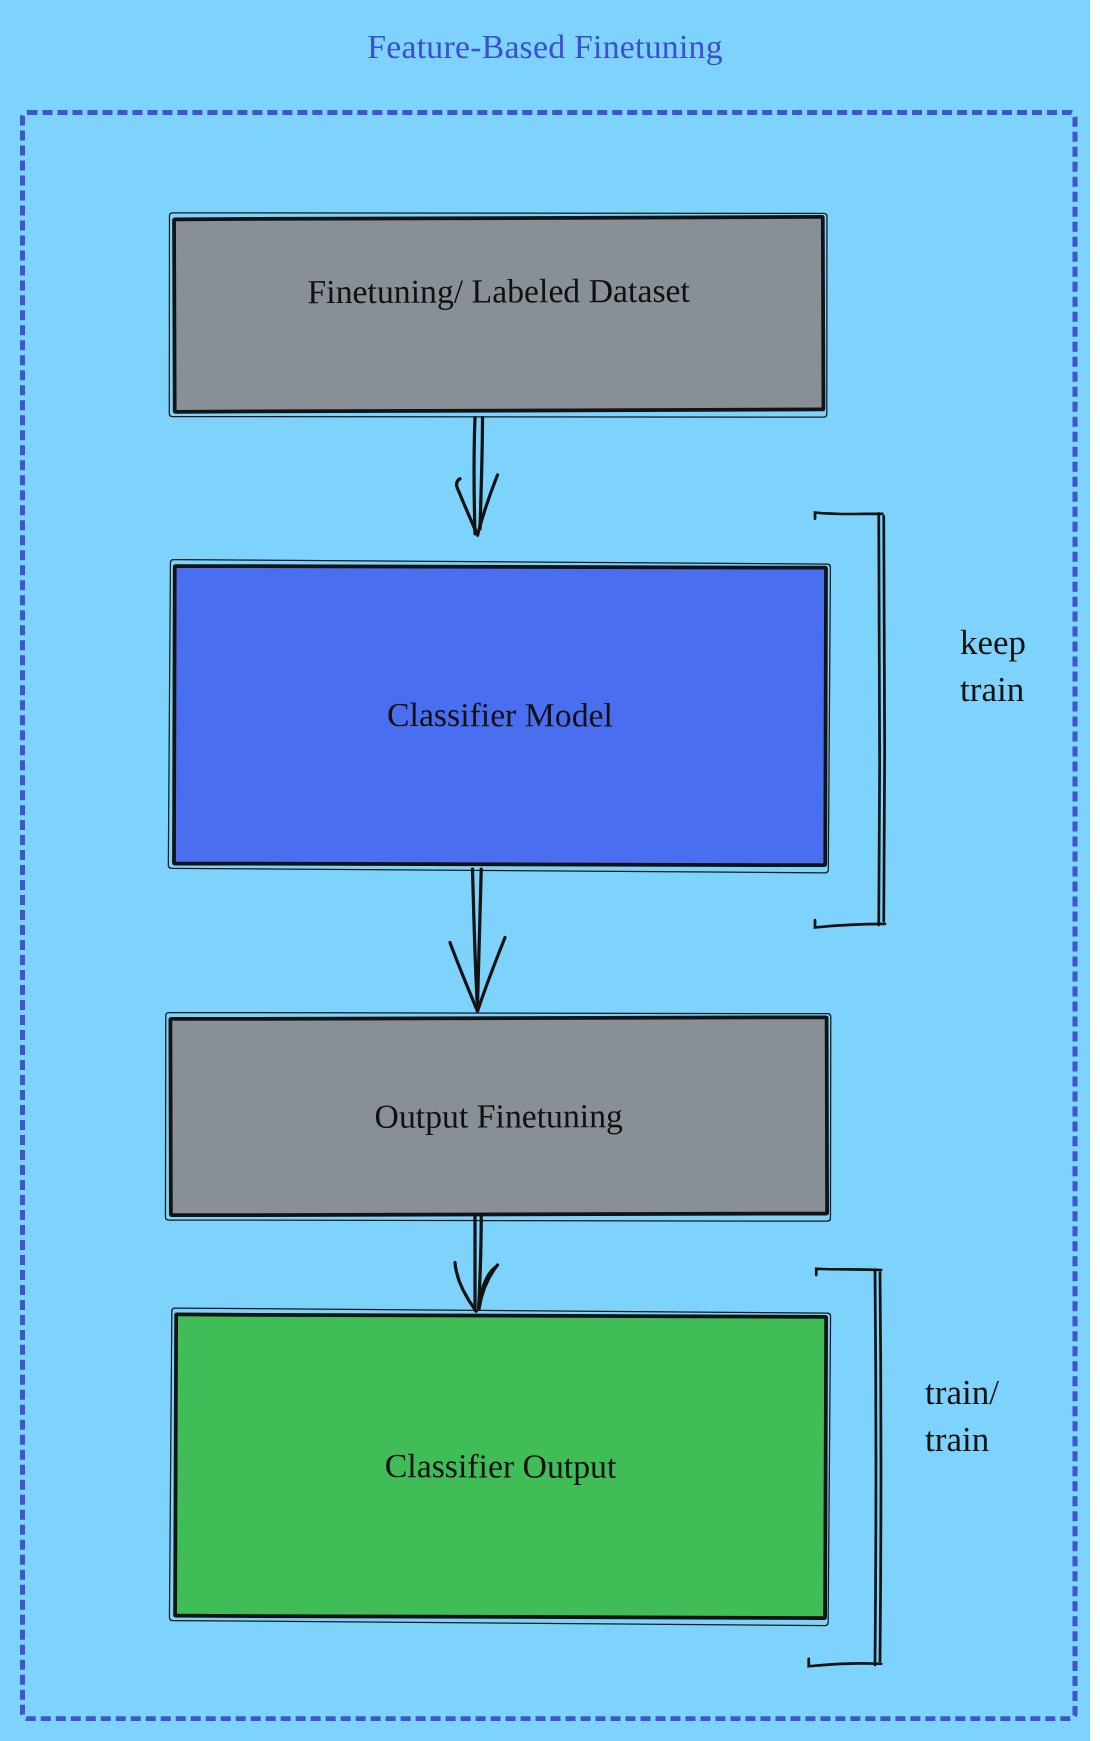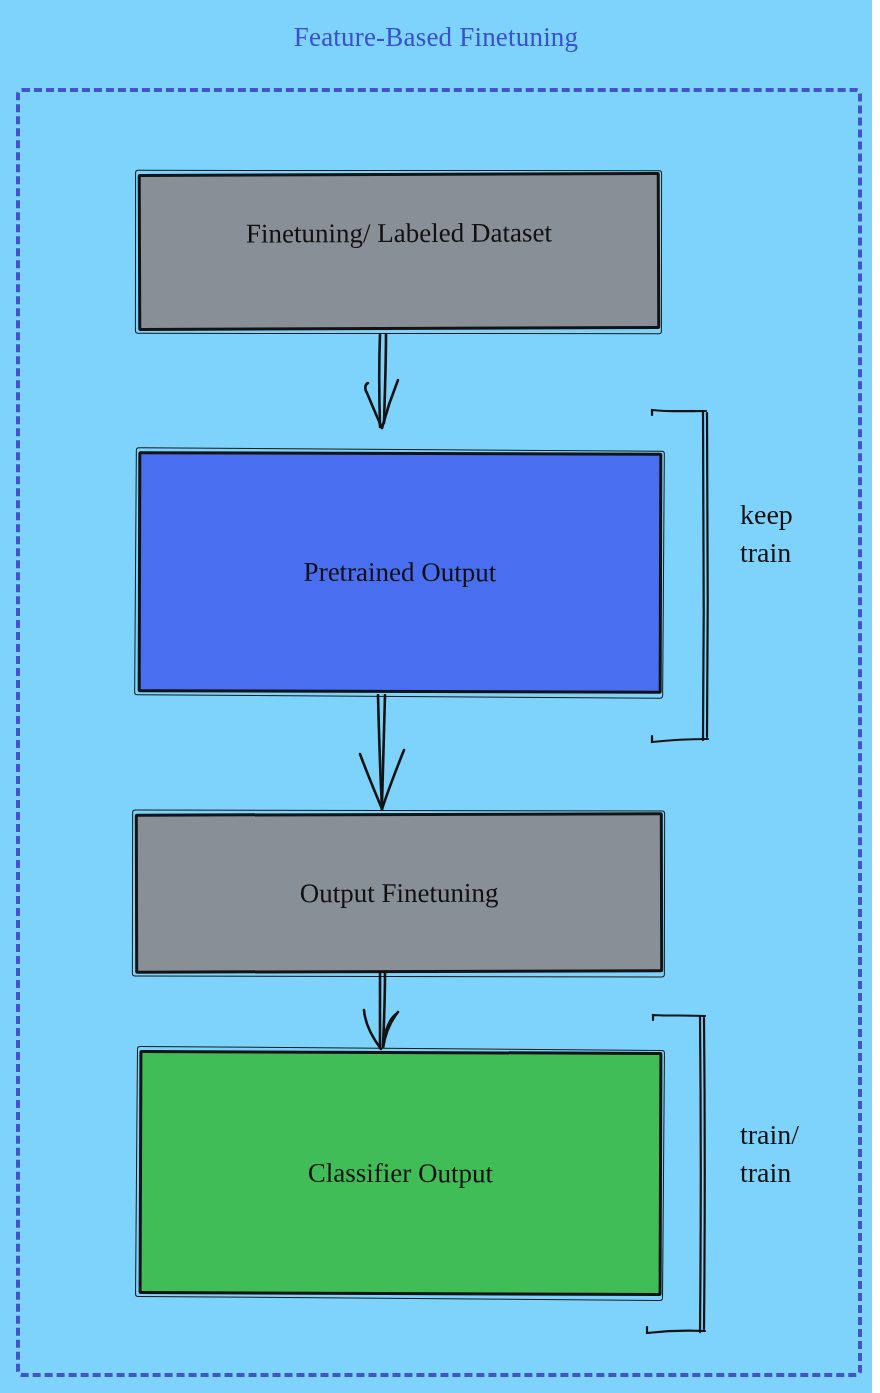--- a/index.html
+++ b/index.html
@@ -78,22 +78,22 @@
   .sketch {
     position: absolute;
   }
   .side-label {
     position: absolute;
     font-size: 28px;
     color: #111111;
     line-height: 38px;
     white-space: nowrap;
   }
-  .side-label-keep-frozen { left: 740px; top: 496px; }
-  .side-label-train-update { left: 740px; top: 1096px; margin-top: 20px; }
+  .side-label-keep-frozen { left: 768px; top: 496px; }
+  .side-label-train-update { left: 740px; top: 1096px; }
   .side-label span { display: block; }
 </style>
 </head>
 <body>
 
 <div class="canvas">
 
   <div class="diagram-title" style="color: rgb(59, 79, 208);">Feature-Based Finetuning</div>
 
   <div class="dotted-frame"></div>
@@ -105,21 +105,21 @@
   <svg class="sketch" style="left:351px; top:333px;" width="64" height="98" viewBox="0 0 64 98">
     <g fill="none" stroke="#131313" stroke-width="2.6" stroke-linecap="round">
       <path d="M29,1 C28,28 28,60 29,94"></path>
       <path d="M35,1 C35,28 34,58 33,90"></path>
       <path d="M17,50 C13,52 14,57 16,60 C21,72 26,84 31,95"></path>
       <path d="M47,47 C41,62 35,80 31,95"></path>
     </g>
   </svg>
 
   <div class="node node-pretrained" style="background-color: rgb(74, 110, 240);">
-    <span>Pretrained Output</span>
+    <span>Classifier Model</span>
   </div>
 
   <svg class="sketch" style="left:648px; top:402px;" width="66" height="346" viewBox="0 0 66 346">
     <g fill="none" stroke="#131313" stroke-width="2.2" stroke-linecap="round">
       <path d="M4,13 L4,8 C22,10 40,9 58,9"></path>
       <path d="M55,9 C56,110 56,230 55,338"></path>
       <path d="M59,11 C60,110 60,230 59,335"></path>
       <path d="M4,334 L4,340 C22,338 40,337 60,337"></path>
     </g>
   </svg>

